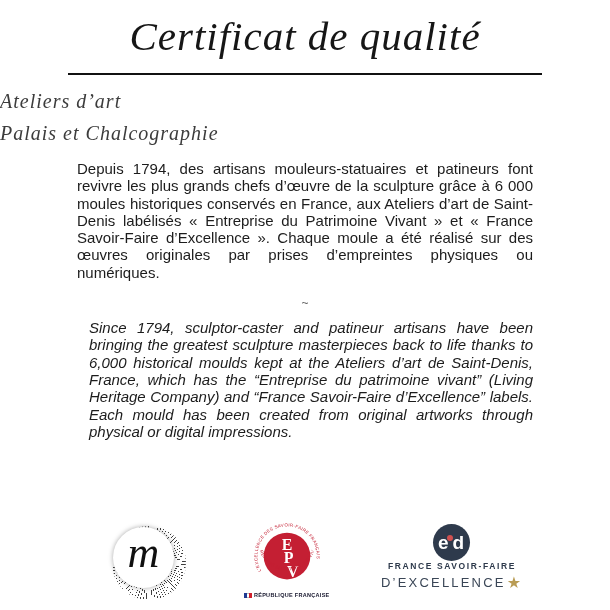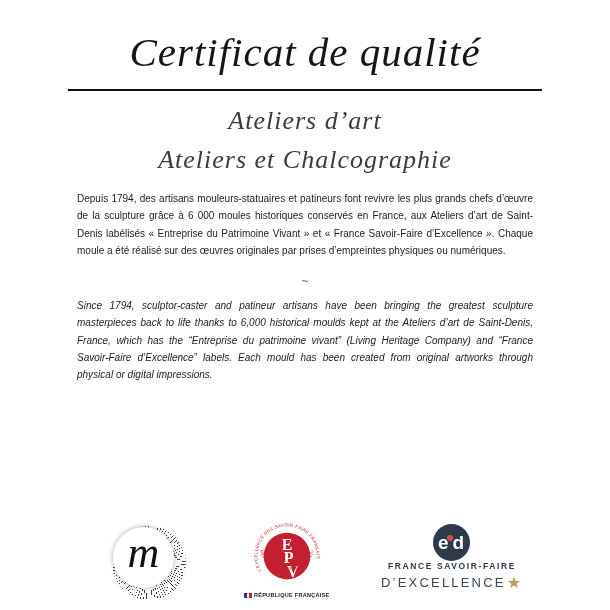--- a/index.html
+++ b/index.html
@@ -7,56 +7,56 @@
   .page {
     position: relative;
     width: 610px; height: 610px;
     margin: 0 auto;
     background: #ffffff;
     overflow: hidden;
     font-family: "Liberation Sans", sans-serif;
     color: #1c1c1c;
   }
   .title {
-    margin-top: 28px;
+    margin-top: 12px;
     text-align: center;
     font-family: "Liberation Serif", serif;
     font-style: italic;
     font-weight: 400;
     font-size: 41px;
     letter-spacing: 1px;
     color: #161616;
   }
   .rule {
     display: block;
     width: 474px;
     margin: 13px auto 0 auto;
     border: none;
     border-top: 2px solid #111111;
   }
   .subtitle {
-    text-align: center;
+    text-align: left;
     font-family: "Liberation Serif", serif;
     font-style: italic;
     font-weight: 400;
-    font-size: 26px;
+    font-size: 20px;
     color: #3c3c3c;
     letter-spacing: 1px;
   }
   .subtitle.first { margin-top: 15px; }
   .subtitle.second { margin-top: 9px; }
   .bodytext { padding: 0 77px; margin-top: 15px; }
   .bodytext p {
-    font-size: 10px;
+    font-size: 15px;
     line-height: 17.3px;
     text-align: justify;
     margin-bottom: 15px;
     color: #1c1c1c;
   }
-  .bodytext p.en { font-style: italic; }
+  .bodytext p.en { font-style: italic; margin-left: 12px; }
   .sep {
     text-align: center;
     font-size: 12px;
     color: #666666;
     margin: 0 0 9px 0;
   }
   
   .logos {
     position: absolute;
     left: 0; right: 0; bottom: 6px;
@@ -146,21 +146,21 @@
 </head>
 <body>
 
 <div class="page">
 
   <h1 class="title">Certificat de qualité</h1>
 
   <hr class="rule">
 
   <div class="subtitle first">Ateliers d’art</div>
-  <div class="subtitle second">Ateliers et Chalcographie</div>
+  <div class="subtitle second">Palais et Chalcographie</div>
 
   <div class="bodytext">
     <p class="fr">Depuis 1794, des artisans mouleurs-statuaires et patineurs font revivre les plus grands chefs d’œuvre de la sculpture grâce à 6 000 moules historiques conservés en France, aux Ateliers d’art de Saint-Denis labélisés « Entreprise du Patrimoine Vivant » et « France Savoir-Faire d’Excellence ». Chaque moule a été réalisé sur des œuvres originales par prises d’empreintes physiques ou numériques.</p>
     <div class="sep">~</div>
     <p class="en">Since 1794, sculptor-caster and patineur artisans have been bringing the greatest sculpture masterpieces back to life thanks to 6,000 historical moulds kept at the Ateliers d’art de Saint-Denis, France, which has the “Entreprise du patrimoine vivant” (Living Heritage Company) and “France Savoir-Faire d’Excellence” labels. Each mould has been created from original artworks through physical or digital impressions.</p>
   </div>
 
   <div class="logos">
 
     <div class="rmn">

